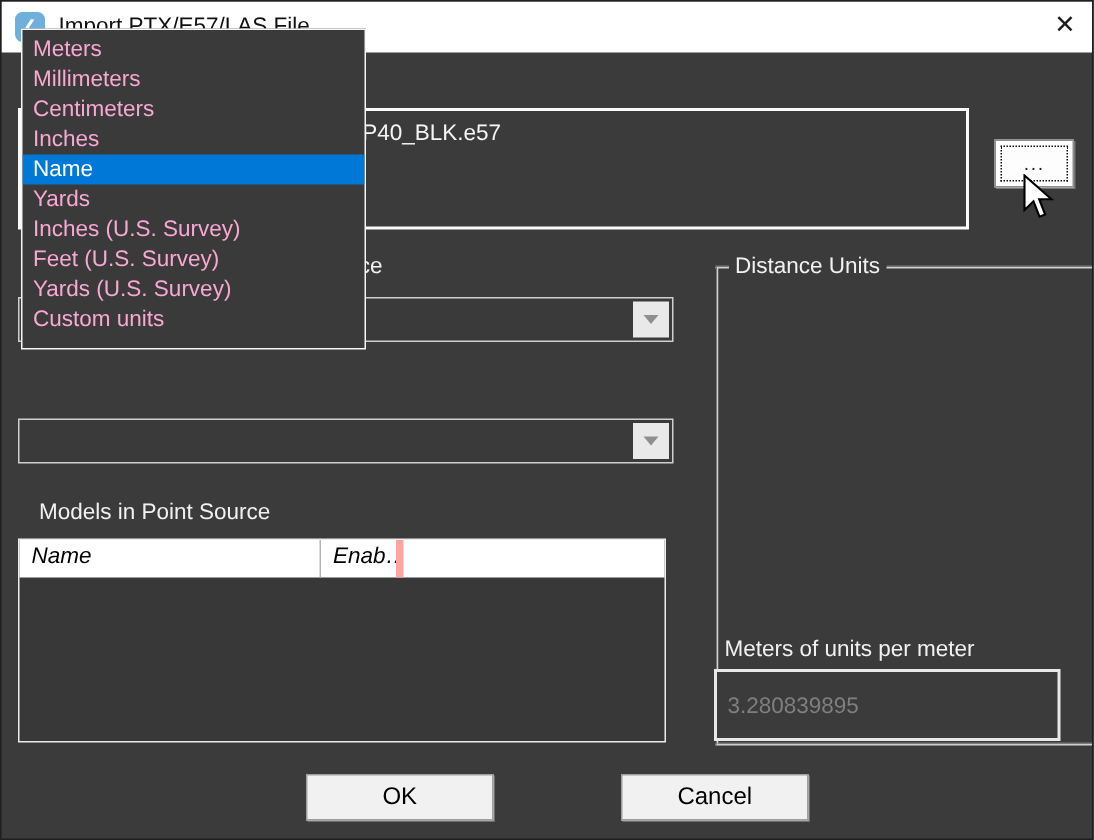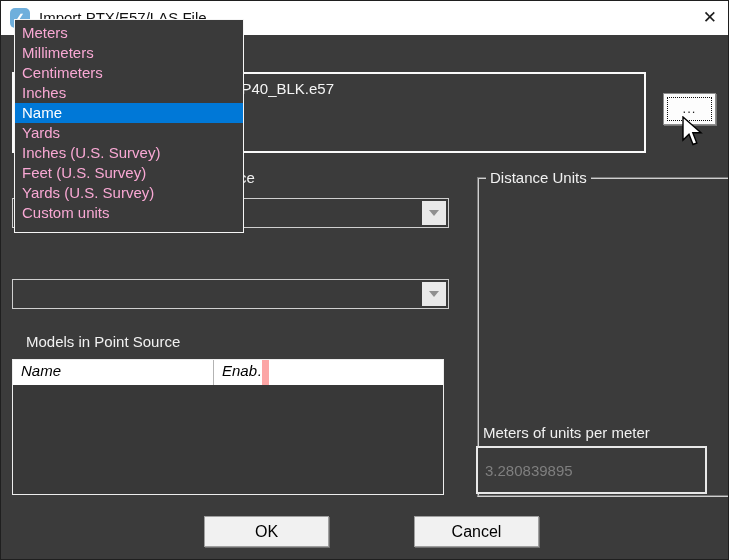--- a/index.html
+++ b/index.html
@@ -44,21 +44,21 @@
   #combo-source{top:197px;}
   #combo-viewport{top:278px;}
   
   #models-table{
     position:absolute;left:11px;top:358px;width:432px;height:136px;
     border:1px solid #ededed;background:#383838;
   }
   #models-header{display:flex;height:25px;background:#ffffff;color:#000;font-size:15px;}
   .hcell{padding:2px 0 0 8px;white-space:nowrap;overflow:hidden;font-style:italic;}
   .hcell-name{width:201px;border-right:1px solid #b3b3b3;}
-  .hcell-enabled{width:55px;border-right:7px solid #fca5a5;}
+  .hcell-enabled{width:55px;border-right:5px solid #fca5a5;}
   .hcell-blank{flex:1;}
   #models-body{height:109px;}
   
   #du-group{
     position:absolute;left:476px;top:176px;width:302px;height:320px;
     border:2px groove #cfcfcf;
   }
   #du-legend{
     position:absolute;left:7px;top:-10px;background:#3b3b3b;padding:0 4px;
     font-size:15px;color:#f1f1f1;white-space:nowrap;

